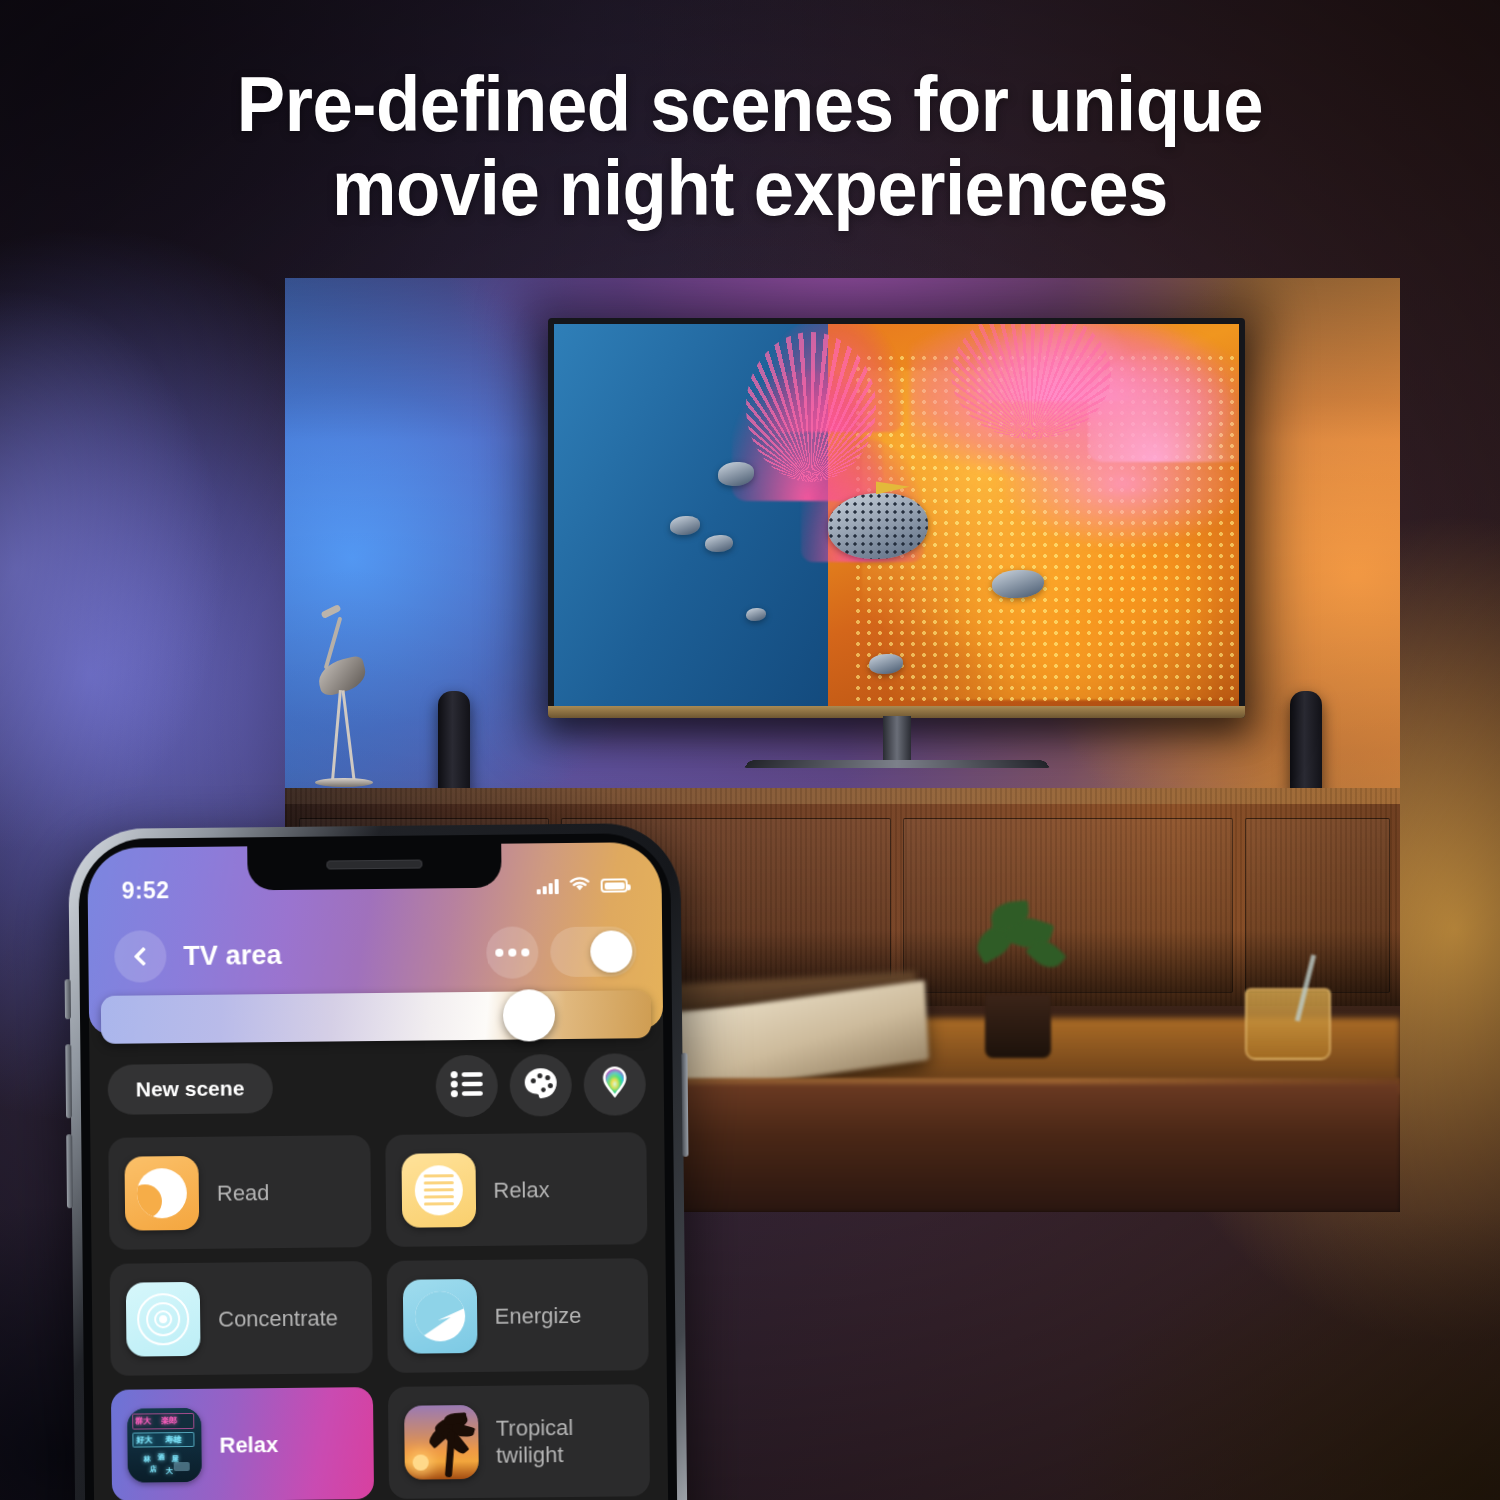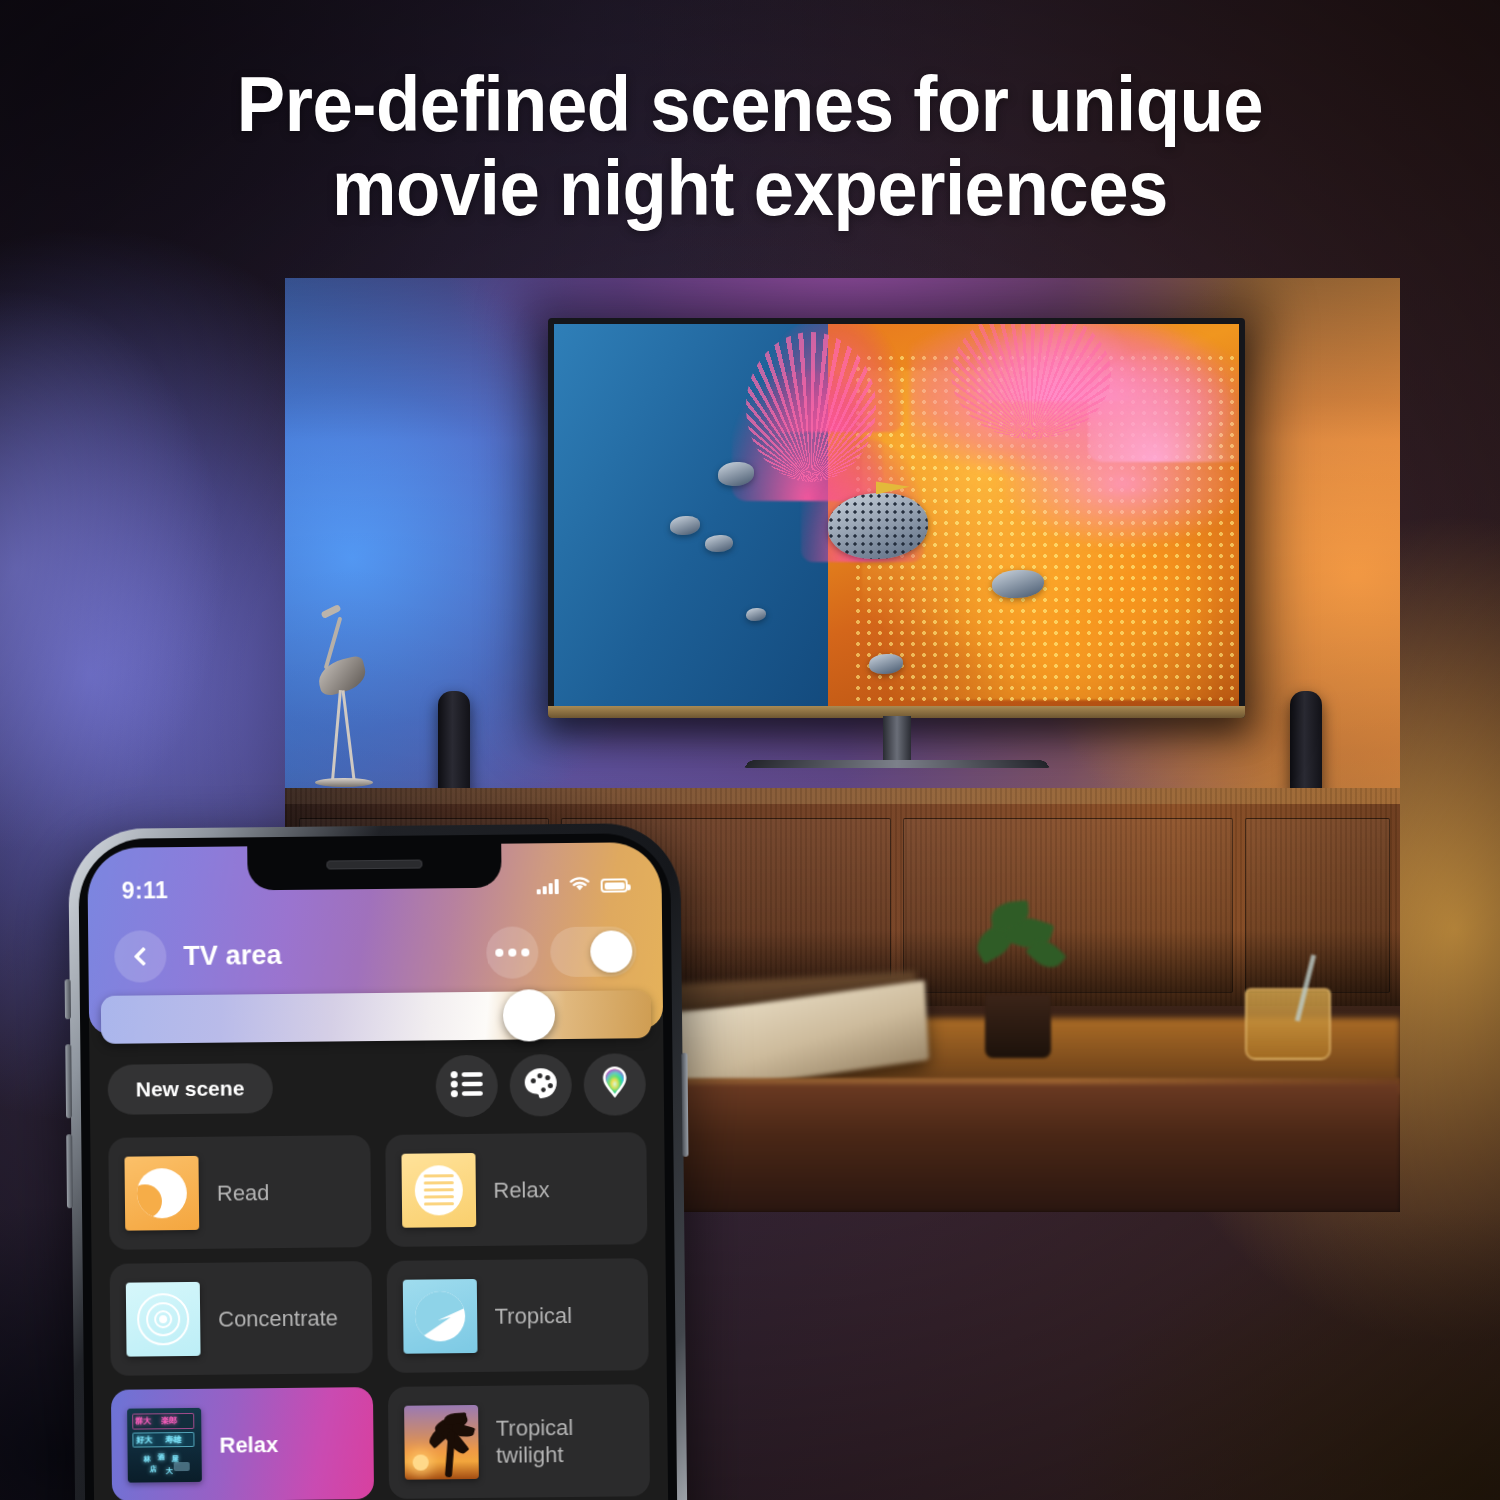--- a/index.html
+++ b/index.html
@@ -262,21 +262,21 @@
   .new-scene { height:50px; padding:0 28px; border-radius:25px; background:#333334;
     color:#fff; font-size:21px; font-weight:700; display:flex; align-items:center; }
   .tb-icons { margin-left:auto; display:flex; gap:12px; }
   .tb-ic { width:62px; height:62px; border-radius:50%; background:#333334;
     display:flex; align-items:center; justify-content:center; } 
 
   .grid { display:grid; grid-template-columns:1fr 1fr; gap:14px 15px; }
   .scene { height:112px; border-radius:18px; background:#2b2b2c;
     display:flex; align-items:center; padding:0 16px; gap:18px; }
   .scene.active { background:linear-gradient(100deg,#6c74d6 0%,#9a5fc4 45%,#c94bb2 78%,#d8409f 100%); }
-  .sc-ic { width:74px; height:74px; border-radius:4px; flex:none;
+  .sc-ic { width:74px; height:74px; border-radius:18px; flex:none;
     display:flex; align-items:center; justify-content:center; overflow:hidden;
     box-shadow:0 2px 6px rgba(0,0,0,.4); }
   .sc-label { font-size:22px; color:#b4b4b4; line-height:27px; }
   .scene.active .sc-label { color:#fff; font-weight:700; }
 
   .ic-relax { background:linear-gradient(160deg,#fbc069,#f4a63f); }
   .ic-read  { background:linear-gradient(160deg,#ffe29a,#f9cf6d); }
   .ic-conc  { background:linear-gradient(160deg,#d6f7fb,#bceef6); }
   .ic-ener  { background:linear-gradient(160deg,#9fdcee,#7cc9e4); }
   .ic-tokyo { background:linear-gradient(160deg,#1d3f52,#0d2230); }
@@ -423,21 +423,21 @@
   <div class="ph-inner"></div>
 
   <div class="ph-screen">
 
     <div class="hdr"></div>
     <div class="notch">
       <div class="speaker-grille"></div>
     </div>
 
     <div class="status">
-      <span class="clock">9:11</span>
+      <span class="clock">9:52</span>
       <span class="status-icons">
         <span class="sig">
             <i></i>
             <i></i>
             <i></i>
             <i></i>
           </span>
         <span>
           <svg width="22" height="16" viewBox="0 0 22 16">
               <path d="M11 14.5 7.6 10.6a5.2 5.2 0 0 1 6.8 0z" fill="#fff"></path>
@@ -562,21 +562,21 @@
           </span>
           <span class="sc-label">Concentrate</span>
         </div>
 
         <div class="scene">
           <span class="sc-ic ic-ener">
             <span class="bolt">
                 <i></i>
               </span>
           </span>
-          <span class="sc-label">Tropical</span>
+          <span class="sc-label">Energize</span>
         </div>
 
         <div class="scene active">
           <span class="sc-ic ic-tokyo">
             <span class="tokyo-art">
               <span class="ty-sign" style="left:5px;top:5px;width:62px;height:16px;background:rgba(20,45,60,.9);box-shadow:inset 0 0 0 1px rgba(255,95,192,.6)"></span>
               <span class="ty-glyph" style="left:8px;top:7px">群大</span>
               <span class="ty-glyph" style="left:34px;top:7px">楽郎</span>
               <span class="ty-sign" style="left:5px;top:24px;width:62px;height:15px;background:rgba(15,60,80,.9);box-shadow:inset 0 0 0 1px rgba(127,233,255,.6)"></span>
               <span class="ty-glyph c" style="left:9px;top:26px">好大</span>

